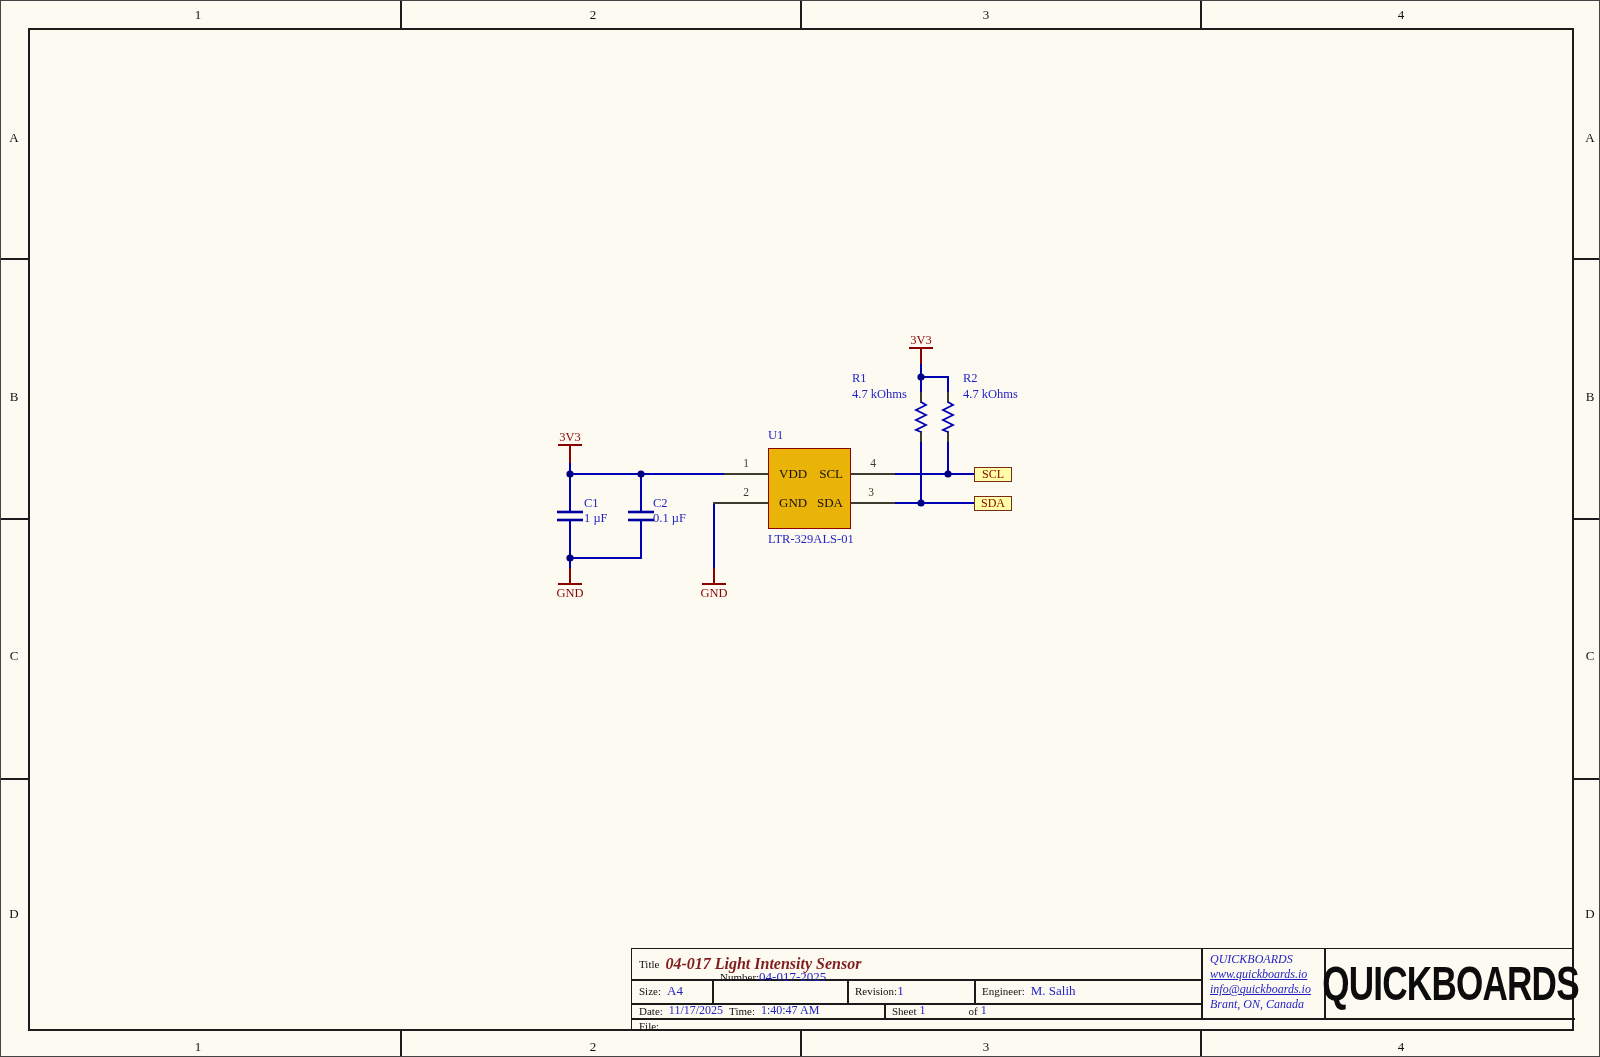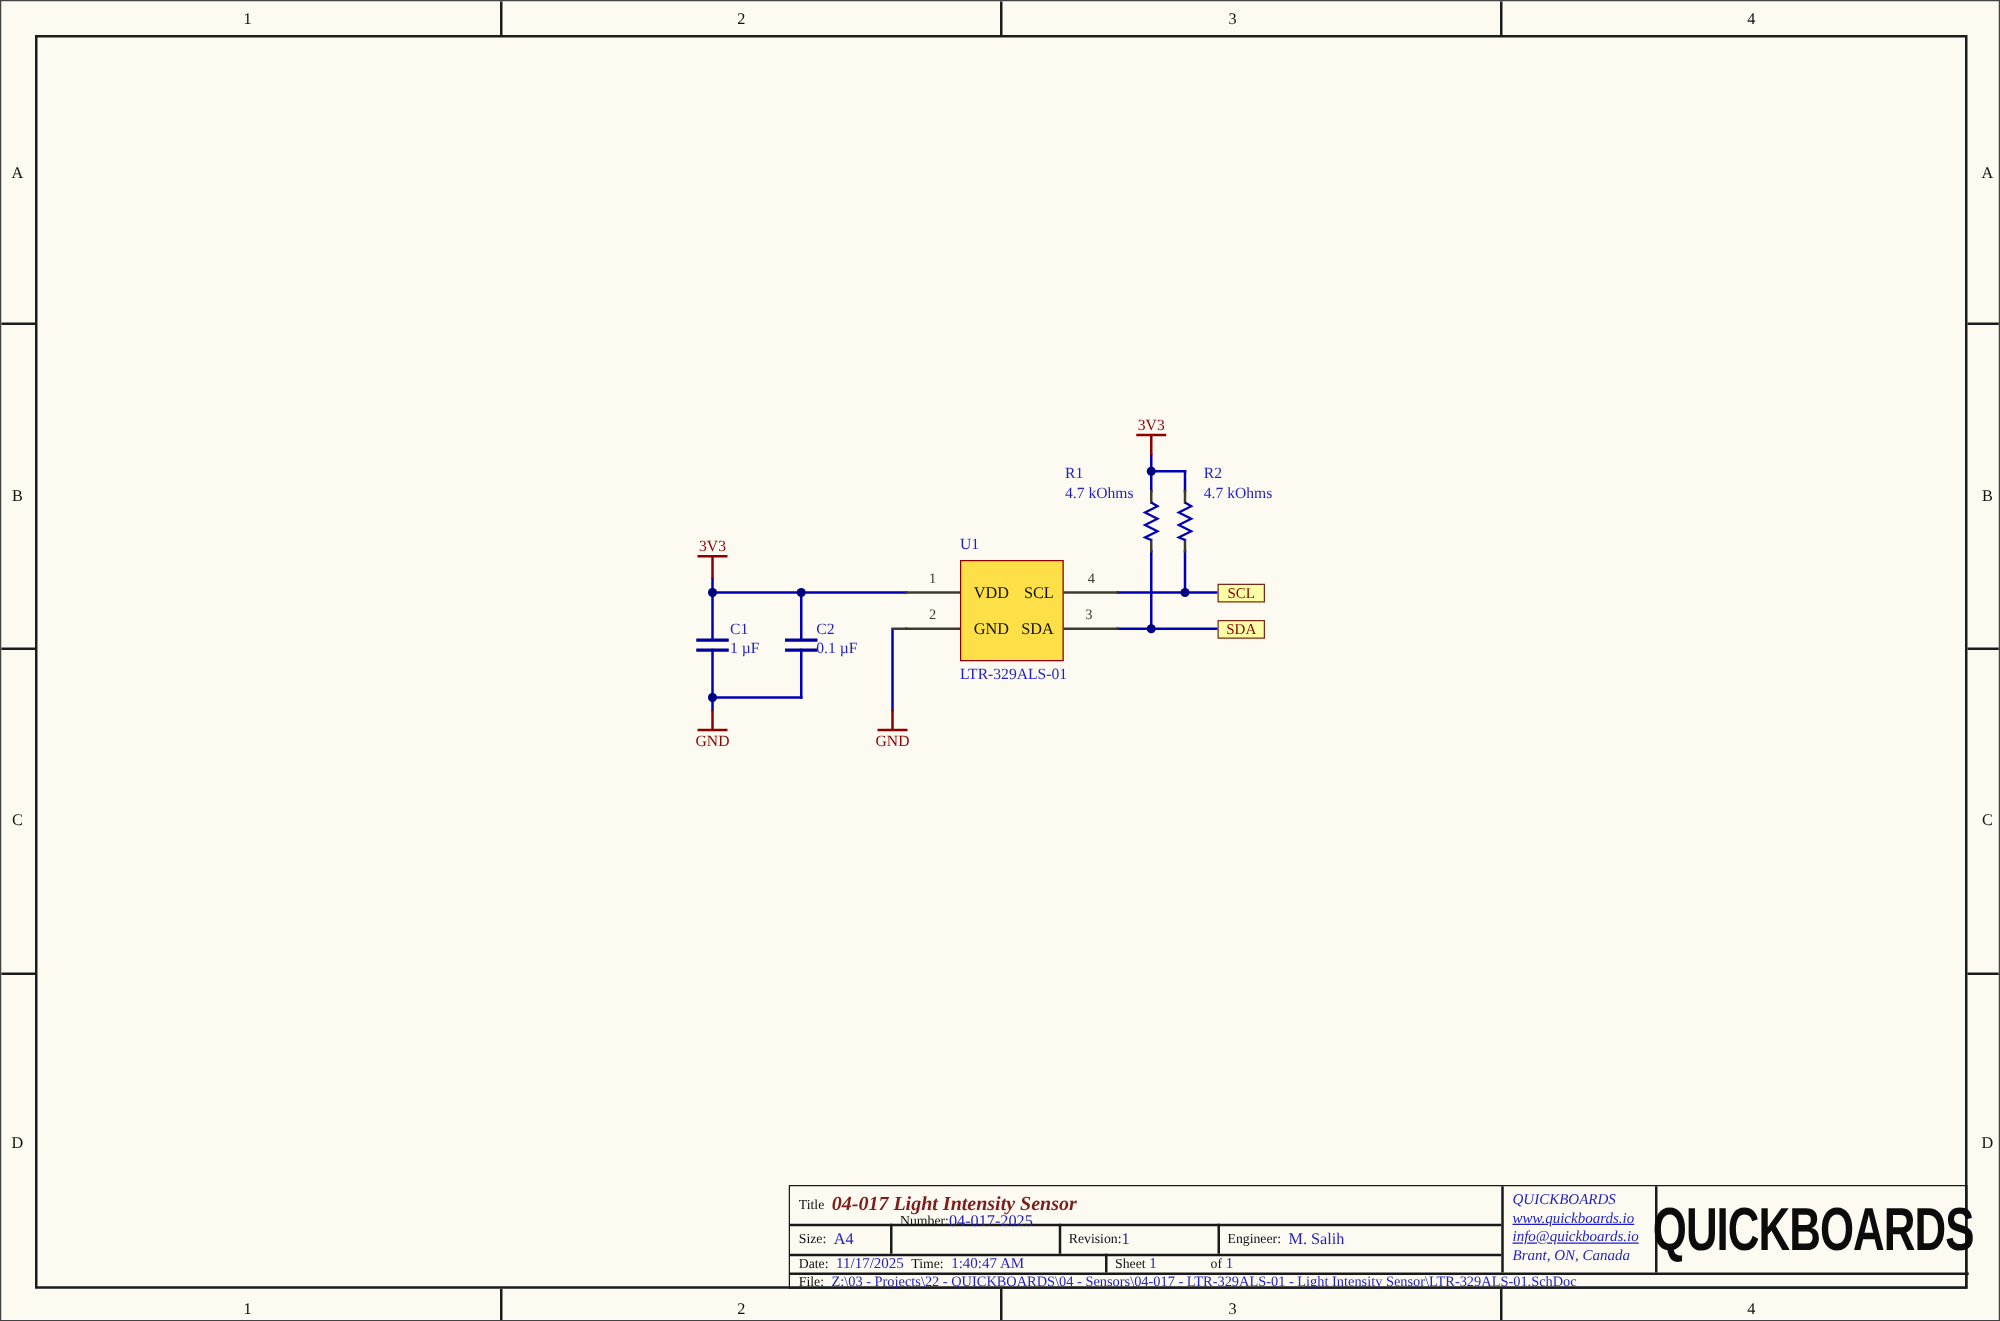--- a/index.html
+++ b/index.html
@@ -14,21 +14,21 @@
   
   #inner-border{left:27px;top:27px;width:1546px;height:1003px;border:2px solid #1c1c1c;box-sizing:border-box;}
   .tickV{width:2px;background:#1c1c1c;}
   .tickH{height:2px;background:#1c1c1c;}
   .zone-label{font-size:13px;color:#111;text-align:center;width:30px;margin-left:-15px;}
   .row-label{font-size:13px;color:#111;text-align:center;height:16px;width:16px;margin-top:-8px;}
   
   .net{color:#8b0000;font-size:12.5px;text-align:center;width:50px;margin-left:-25px;}
   .blue-txt{color:#1f1fc4;font-size:12.5px;white-space:nowrap;}
   .pin-num{color:#3c3c2e;font-size:11.5px;width:30px;text-align:center;}
-  .u1-box{background:#fde047;border:1.5px solid #8b0000;box-sizing:border-box;}
+  .u1-box{background:#eab308;border:1.5px solid #8b0000;box-sizing:border-box;}
   .u1-pin{color:#111;font-size:13px;}
   .port{background:#ffffa8;border:1.5px solid #7a2a1a;box-sizing:border-box;
         display:flex;align-items:center;justify-content:center;
         color:#8b0000;font-size:12px;}
   
   #tblock{left:630px;top:947px;width:943px;height:83px;border:1.5px solid #1a1a1a;box-sizing:border-box;}
   .tb-line{background:#1a1a1a;}
   .tb-label{font-size:11px;color:#111;white-space:nowrap;}
   .tb-value{font-size:13px;color:#1f1fc4;white-space:nowrap;}
   .tb-cell{display:flex;align-items:center;gap:6px;padding-left:7px;box-sizing:border-box;}
@@ -240,21 +240,20 @@
   </div>
   <div class="abs tb-cell" style="left:253px;top:54px;width:316px;height:15px;gap:3px">
     <span class="tb-label">Sheet</span>
     <span class="tb-value" style="font-size:12px">1</span>
     <span class="tb-label" style="margin-left:40px">of</span>
     <span class="tb-value" style="font-size:12px">1</span>
   </div>
 
   <div class="abs tb-cell" style="left:0;top:70px;width:943px;height:13px;">
     <span class="tb-label">File:</span>
-    <span class="tb-value" style="font-size:11.5px">Z:\03 - Projects\22 - QUICKBOARDS\04 - Sensors\04-017 - LTR-329ALS-01 - Light Intensity Sensor\LTR-329ALS-01.SchDoc</span>
   </div>
 
   <div class="abs" id="info-box" style="left:570px;top:0;width:122px;height:69px">
     <div>QUICKBOARDS</div>
     <div class="u">www.quickboards.io</div>
     <div class="u">info@quickboards.io</div>
     <div>Brant, ON, Canada</div>
   </div>
 
   <div class="abs" id="logo-cell" style="left:693px;top:0;width:250px;height:69px">

